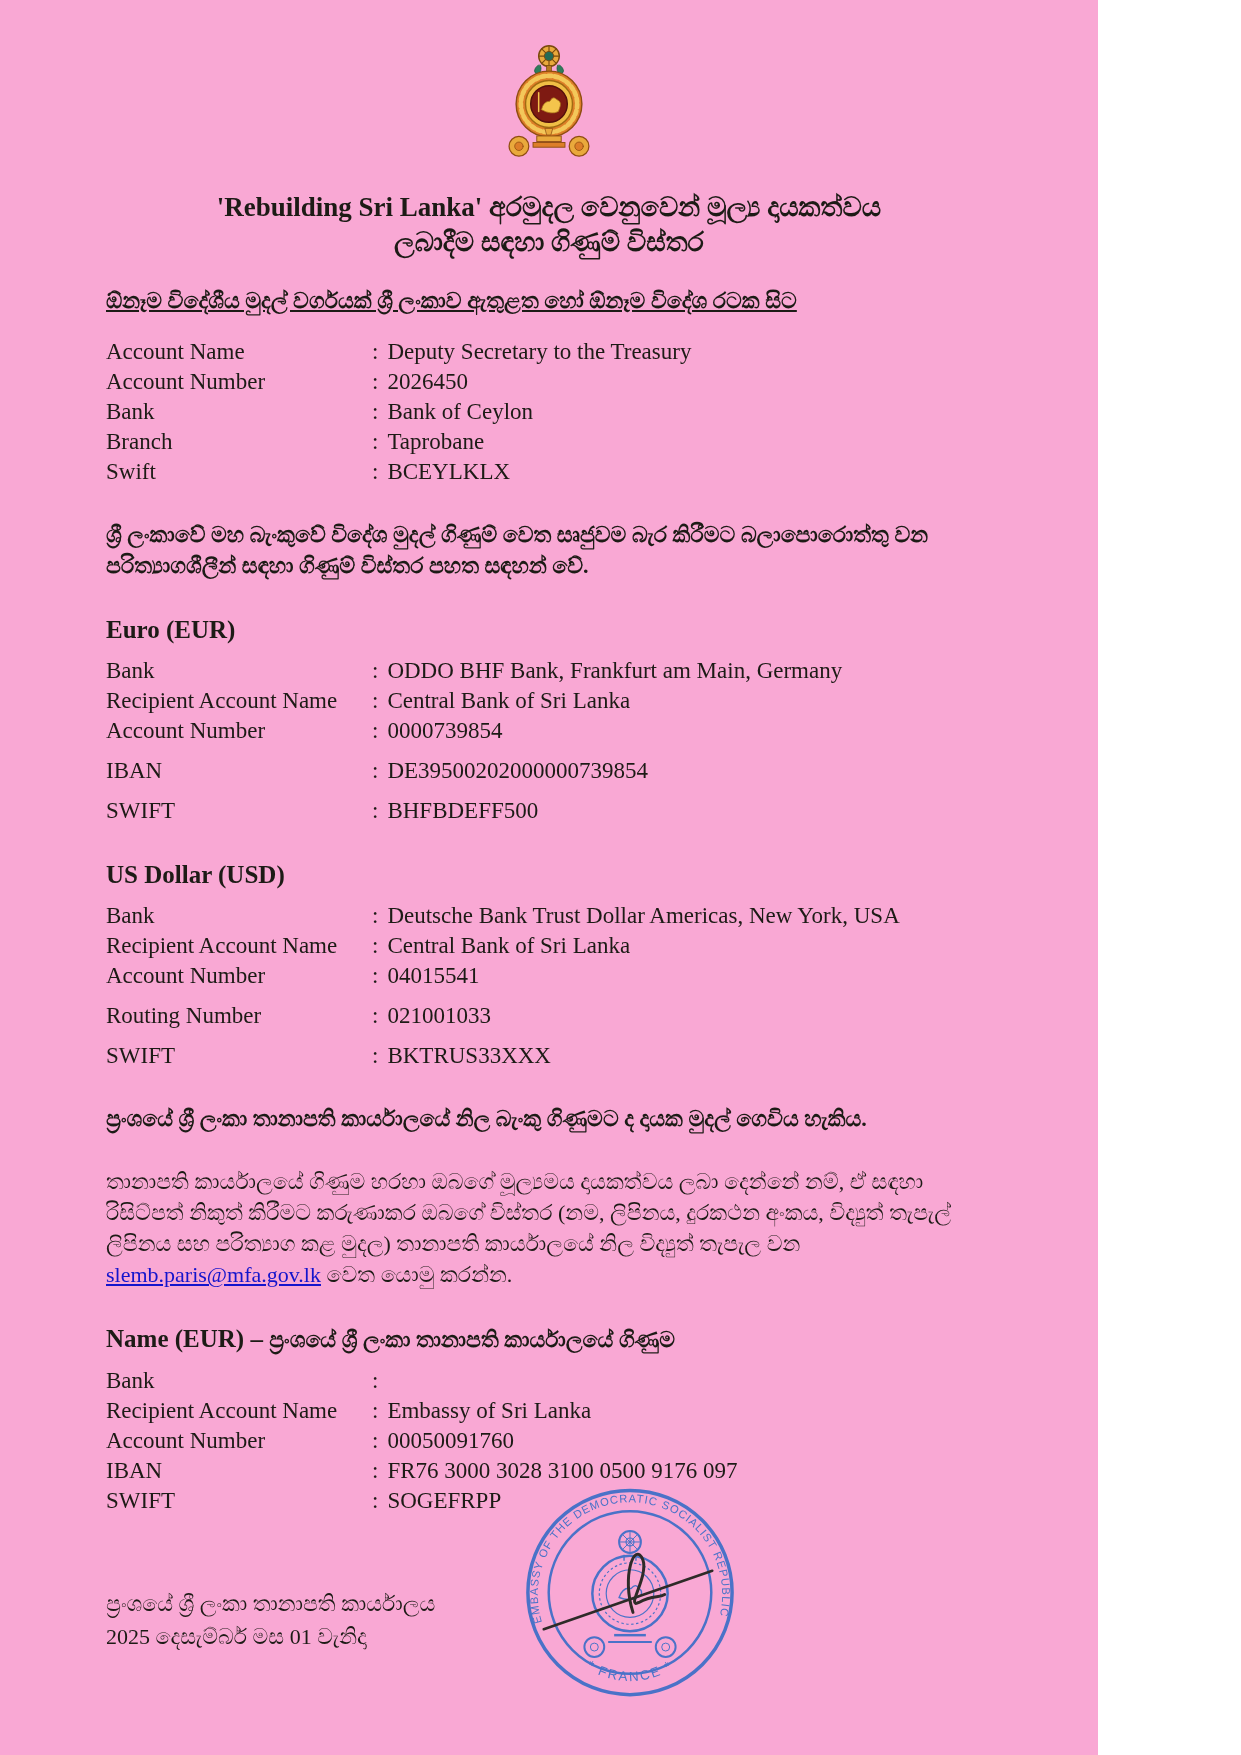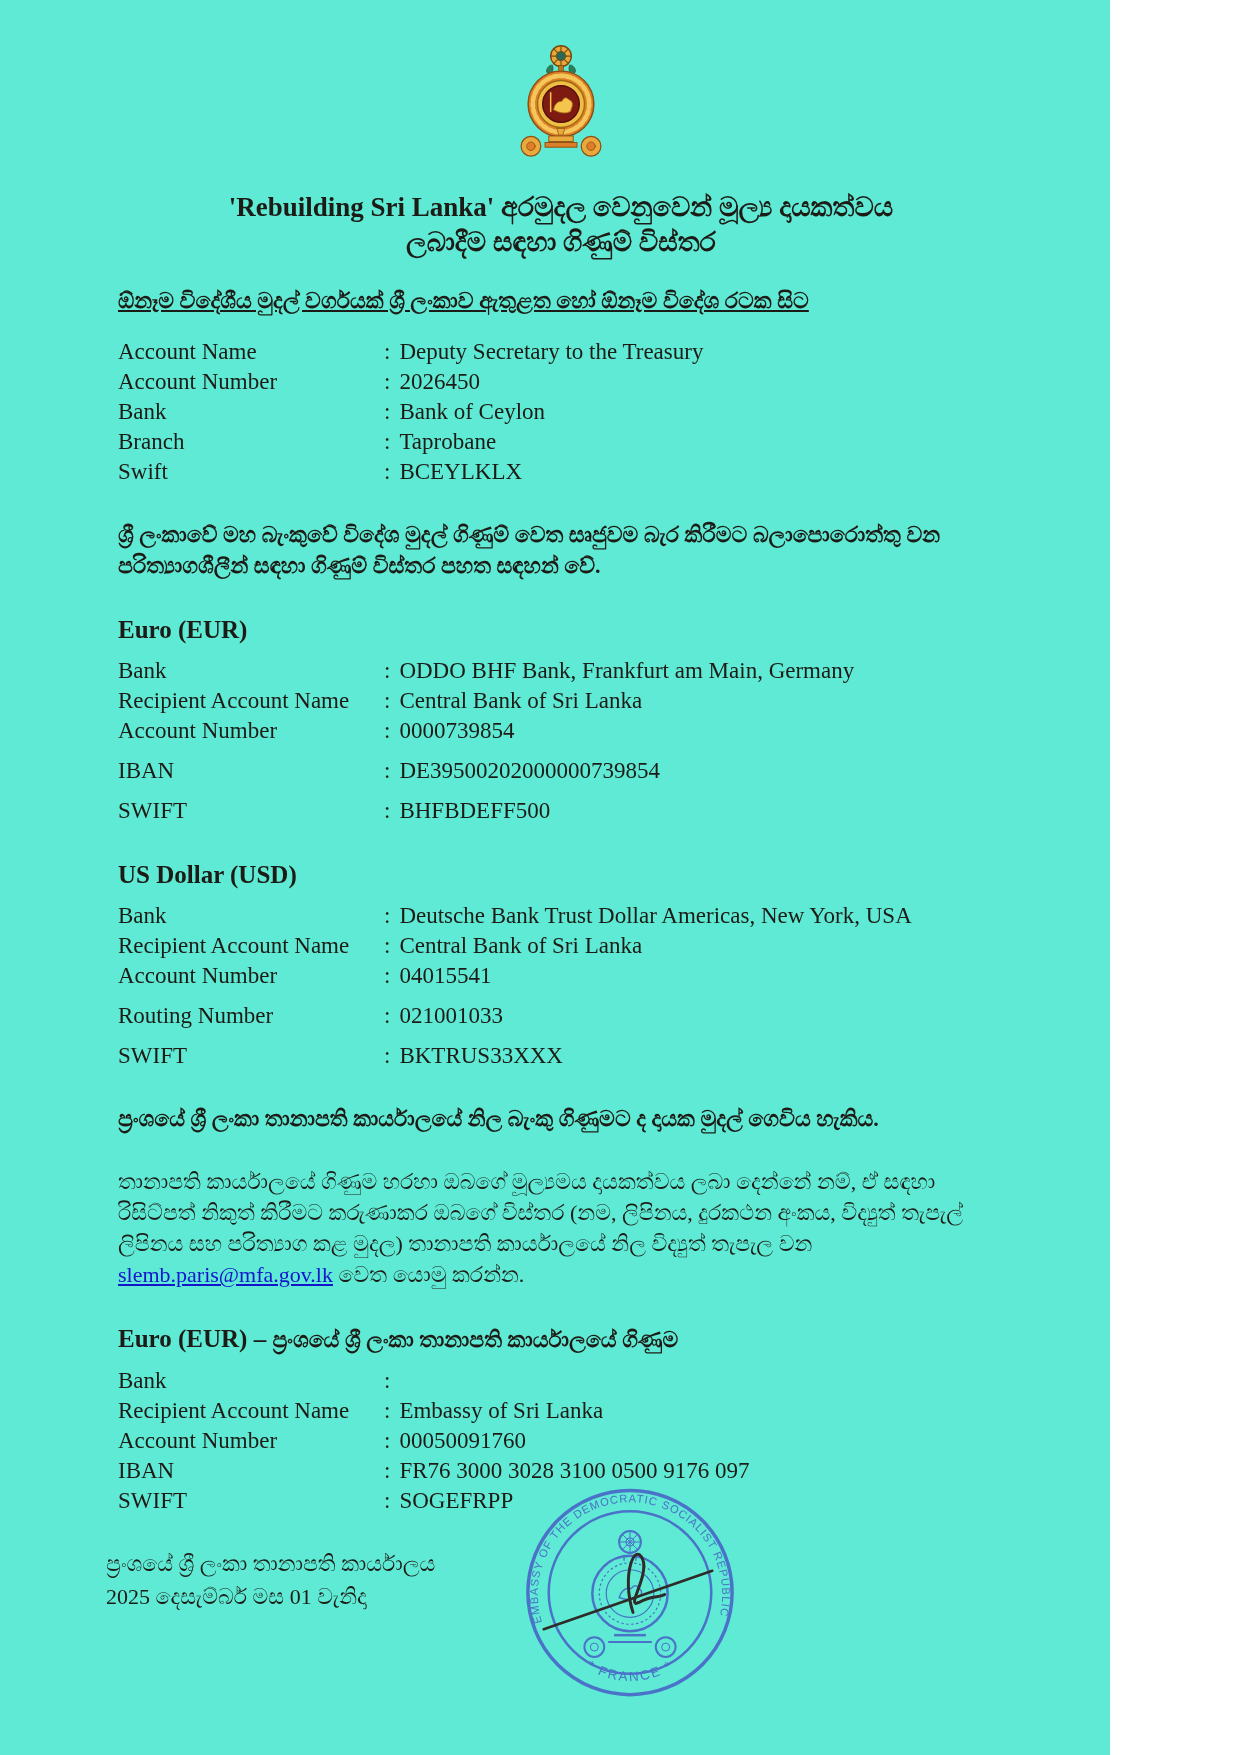--- a/index.html
+++ b/index.html
@@ -1,40 +1,39 @@
 <!DOCTYPE html>
 <html><head>
 <meta charset="utf-8">
 <style>
   html,body { margin:0; padding:0; }
   .page {
     position:relative;
     width:1098px; height:1755px;
-    background:#5eead4;
+    background:#f9a8d4;
     color:#1D1B16;
     font-family:"Liberation Serif","DejaVu Serif",serif;
     overflow:hidden;
-    padding-left:12px;
   }
   .content { padding:0 106px; }
   .emblem { display:block; margin:42px auto 0 auto; width:86px; height:124px; }
   .doc-title { margin:24px 0 0 0; text-align:center; font-size:27px; font-weight:bold; line-height:35px; }
   .para { margin:32px 0 0 0; font-size:22px; line-height:31px; }
   .bold { font-weight:bold; }
   .subhead { margin:26px 0 0 0; font-size:22px; font-weight:bold; line-height:30px;text-decoration:underline; }
   .detail-table { margin-top:21px; font-size:23px; }
   .row { display:flex; line-height:30px; }
   .row .lbl { width:266px; flex:none; }
   .row .sep { flex:none; margin-right:9px; }
   .row.gap { margin-top:10px; }
   .section-head { margin:34px 0 0 0; font-size:25px; font-weight:bold; line-height:30px; }
   .section-head .si { font-size:22px; }
   .section-head + .detail-table { margin-top:11px; }
   .email { color:#1414CC; text-decoration:underline; cursor:pointer; }
-  .footer-text { position:absolute; left:106px; top:1547px; font-size:22px; line-height:33px; }
+  .footer-text { position:absolute; left:106px; top:1587px; font-size:22px; line-height:33px; }
   .stamp { position:absolute; left:516px; top:1480px; width:228px; height:234px; }
 </style>
 </head>
 <body>
 
 <div class="page">
   <div class="content">
 
     <svg class="emblem" viewBox="0 0 90 132">
       <g stroke-linecap="round">
@@ -159,21 +158,21 @@
           <span class="sep">:</span>
           <span class="val">BKTRUS33XXX</span>
       </div>
     </div>
 
     <p class="para bold">ප්‍රංශයේ ශ්‍රී ලංකා තානාපති කාර්යාලයේ නිල බැංකු ගිණුමට ද දායක මුදල් ගෙවිය හැකිය.</p>
 
     <p class="para"><span>තානාපති කාර්යාලයේ ගිණුම හරහා ඔබගේ  මූල්‍යමය දායකත්වය ලබා දෙන්නේ නම්, ඒ සඳහා රිසිට්පත් නිකුත් කිරීමට කරුණාකර ඔබගේ විස්තර (නම, ලිපිනය, දුරකථන අංකය, විද්‍යුත් තැපැල් ලිපිනය සහ පරිත්‍යාග කළ මුදල) තානාපති කාර්යාලයේ නිල විද්‍යුත් තැපැල වන </span><a class="email">slemb.paris@mfa.gov.lk</a><span> වෙත යොමු කරන්න.</span></p>
 
     <h3 class="section-head">
-      <span>Euro (EUR) –</span>
+      <span>Name (EUR) –</span>
       <span class="si">ප්‍රංශයේ ශ්‍රී ලංකා තානාපති කාර්යාලයේ ගිණුම</span>
     </h3>
     <div class="detail-table">
       <div class="row">
         <span class="lbl">Bank</span>
           <span class="sep">:</span>
       </div>
       <div class="row">
         <span class="lbl">Recipient Account Name</span>
           <span class="sep">:</span>

